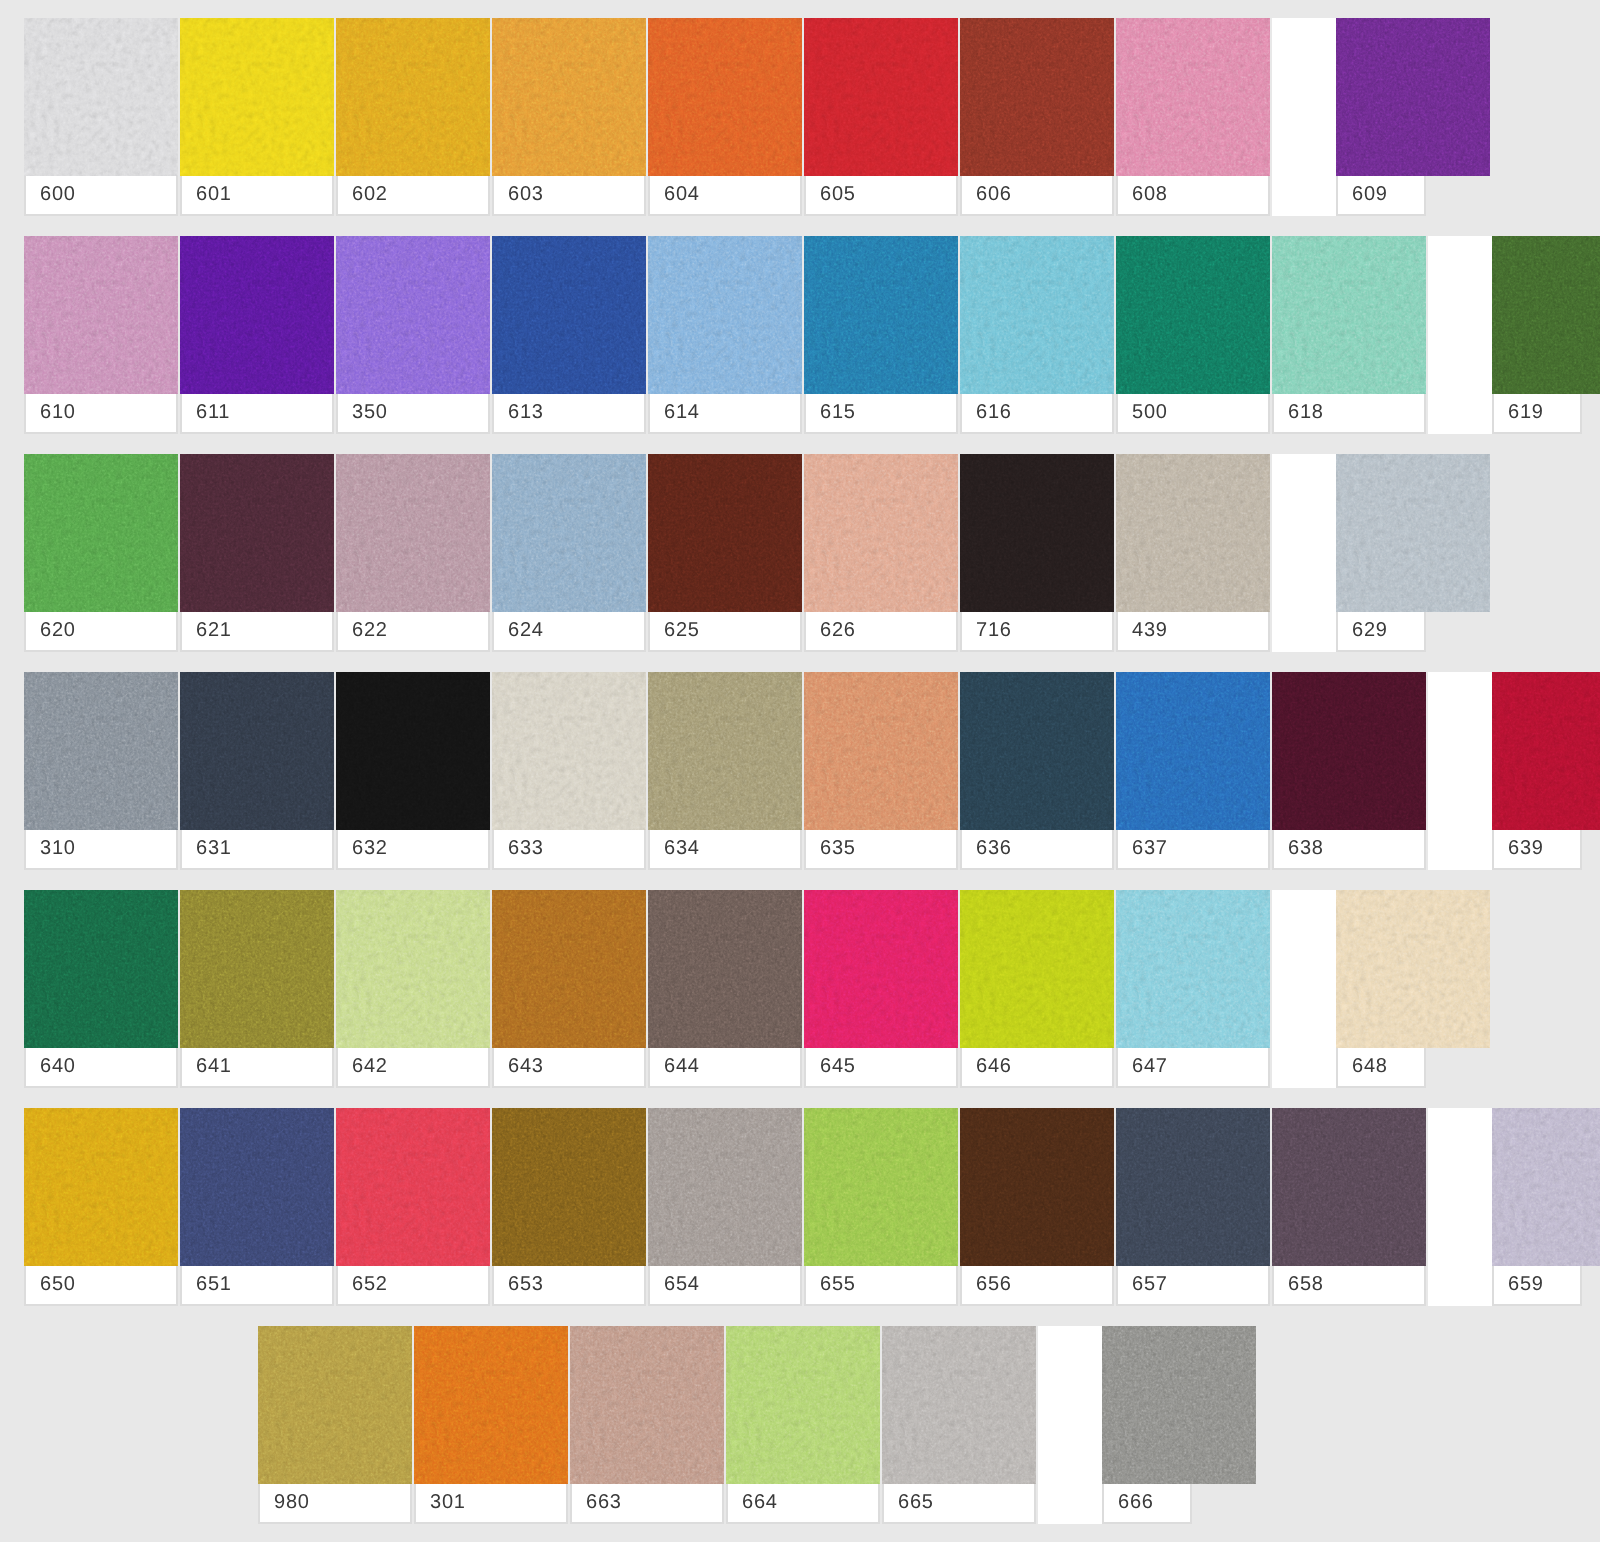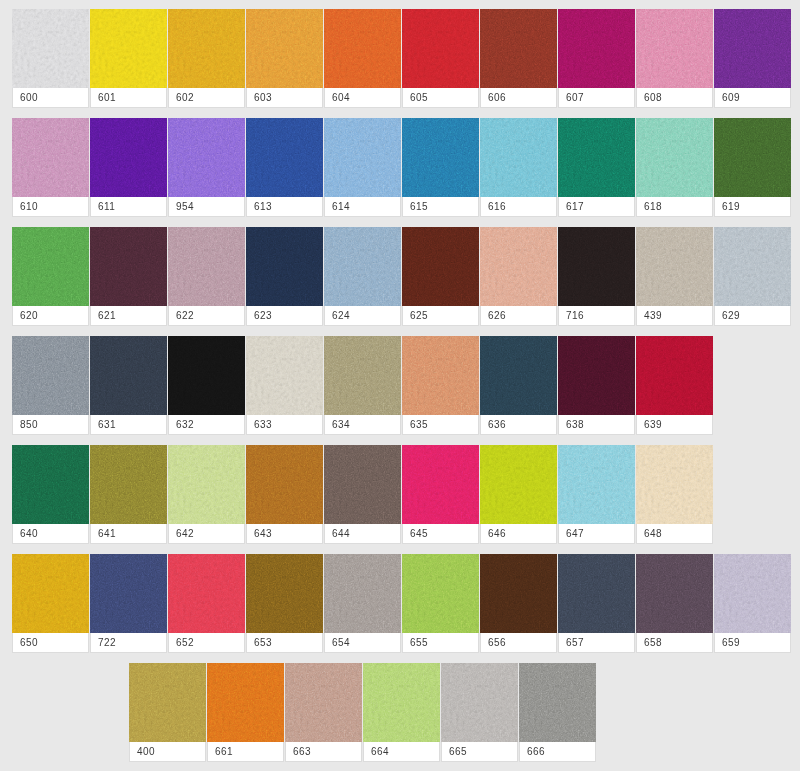--- a/index.html
+++ b/index.html
@@ -36,21 +36,21 @@
   .swatch-cell {
     width: 77px;
     height: 99px;
     margin-right: 1px;
     position: relative;
     background: #ffffff;
     display: flex;
     flex-direction: column;
     flex: 0 0 auto;
   }
-  .swatch-cell:last-child { margin-right: 0; }
+  .swatch-cell:last-child { margin-right: 0; padding-left: 32px; }
 
   .swatch-chip {
     width: 77px;
     height: 79px;
     position: relative;
     overflow: hidden;
     display: block;
   }
   .swatch-chip .base {
     position: absolute;
@@ -189,32 +189,20 @@
                 <rect width="100%" height="100%" filter="url(#grainA)"></rect>
               </svg></div>
             <div class="grain2"><svg width="100%" height="100%" preserveAspectRatio="none">
                 <rect width="100%" height="100%" filter="url(#grainB)"></rect>
               </svg></div>
           </div>
           <div class="swatch-label">606</div>
         </div>
         <div class="swatch-cell">
           <div class="swatch-chip">
-            <div class="base" style="background: rgb(165, 18, 94);"></div>
-            <div class="grain"><svg width="100%" height="100%" preserveAspectRatio="none">
-                <rect width="100%" height="100%" filter="url(#grainA)"></rect>
-              </svg></div>
-            <div class="grain2"><svg width="100%" height="100%" preserveAspectRatio="none">
-                <rect width="100%" height="100%" filter="url(#grainB)"></rect>
-              </svg></div>
-          </div>
-          <div class="swatch-label">607</div>
-        </div>
-        <div class="swatch-cell">
-          <div class="swatch-chip">
             <div class="base" style="background: rgb(232, 138, 176);"></div>
             <div class="grain"><svg width="100%" height="100%" preserveAspectRatio="none">
                 <rect width="100%" height="100%" filter="url(#grainA)"></rect>
               </svg></div>
             <div class="grain2"><svg width="100%" height="100%" preserveAspectRatio="none">
                 <rect width="100%" height="100%" filter="url(#grainB)"></rect>
               </svg></div>
           </div>
           <div class="swatch-label">608</div>
         </div>
@@ -259,21 +247,21 @@
         <div class="swatch-cell">
           <div class="swatch-chip">
             <div class="base" style="background: rgb(139, 103, 224);"></div>
             <div class="grain"><svg width="100%" height="100%" preserveAspectRatio="none">
                 <rect width="100%" height="100%" filter="url(#grainA)"></rect>
               </svg></div>
             <div class="grain2"><svg width="100%" height="100%" preserveAspectRatio="none">
                 <rect width="100%" height="100%" filter="url(#grainB)"></rect>
               </svg></div>
           </div>
-          <div class="swatch-label">954</div>
+          <div class="swatch-label">350</div>
         </div>
         <div class="swatch-cell">
           <div class="swatch-chip">
             <div class="base" style="background: rgb(42, 75, 155);"></div>
             <div class="grain"><svg width="100%" height="100%" preserveAspectRatio="none">
                 <rect width="100%" height="100%" filter="url(#grainA)"></rect>
               </svg></div>
             <div class="grain2"><svg width="100%" height="100%" preserveAspectRatio="none">
                 <rect width="100%" height="100%" filter="url(#grainB)"></rect>
               </svg></div>
@@ -319,21 +307,21 @@
         <div class="swatch-cell">
           <div class="swatch-chip">
             <div class="base" style="background: rgb(17, 120, 94);"></div>
             <div class="grain"><svg width="100%" height="100%" preserveAspectRatio="none">
                 <rect width="100%" height="100%" filter="url(#grainA)"></rect>
               </svg></div>
             <div class="grain2"><svg width="100%" height="100%" preserveAspectRatio="none">
                 <rect width="100%" height="100%" filter="url(#grainB)"></rect>
               </svg></div>
           </div>
-          <div class="swatch-label">617</div>
+          <div class="swatch-label">500</div>
         </div>
         <div class="swatch-cell">
           <div class="swatch-chip">
             <div class="base" style="background: rgb(132, 215, 189);"></div>
             <div class="grain"><svg width="100%" height="100%" preserveAspectRatio="none">
                 <rect width="100%" height="100%" filter="url(#grainA)"></rect>
               </svg></div>
             <div class="grain2"><svg width="100%" height="100%" preserveAspectRatio="none">
                 <rect width="100%" height="100%" filter="url(#grainB)"></rect>
               </svg></div>
@@ -385,32 +373,20 @@
                 <rect width="100%" height="100%" filter="url(#grainA)"></rect>
               </svg></div>
             <div class="grain2"><svg width="100%" height="100%" preserveAspectRatio="none">
                 <rect width="100%" height="100%" filter="url(#grainB)"></rect>
               </svg></div>
           </div>
           <div class="swatch-label">622</div>
         </div>
         <div class="swatch-cell">
           <div class="swatch-chip">
-            <div class="base" style="background: rgb(32, 47, 74);"></div>
-            <div class="grain"><svg width="100%" height="100%" preserveAspectRatio="none">
-                <rect width="100%" height="100%" filter="url(#grainA)"></rect>
-              </svg></div>
-            <div class="grain2"><svg width="100%" height="100%" preserveAspectRatio="none">
-                <rect width="100%" height="100%" filter="url(#grainB)"></rect>
-              </svg></div>
-          </div>
-          <div class="swatch-label">623</div>
-        </div>
-        <div class="swatch-cell">
-          <div class="swatch-chip">
             <div class="base" style="background: rgb(143, 176, 205);"></div>
             <div class="grain"><svg width="100%" height="100%" preserveAspectRatio="none">
                 <rect width="100%" height="100%" filter="url(#grainA)"></rect>
               </svg></div>
             <div class="grain2"><svg width="100%" height="100%" preserveAspectRatio="none">
                 <rect width="100%" height="100%" filter="url(#grainB)"></rect>
               </svg></div>
           </div>
           <div class="swatch-label">624</div>
         </div>
@@ -479,21 +455,21 @@
         <div class="swatch-cell">
           <div class="swatch-chip">
             <div class="base" style="background: rgb(132, 142, 153);"></div>
             <div class="grain"><svg width="100%" height="100%" preserveAspectRatio="none">
                 <rect width="100%" height="100%" filter="url(#grainA)"></rect>
               </svg></div>
             <div class="grain2"><svg width="100%" height="100%" preserveAspectRatio="none">
                 <rect width="100%" height="100%" filter="url(#grainB)"></rect>
               </svg></div>
           </div>
-          <div class="swatch-label">850</div>
+          <div class="swatch-label">310</div>
         </div>
         <div class="swatch-cell">
           <div class="swatch-chip">
             <div class="base" style="background: rgb(49, 58, 72);"></div>
             <div class="grain"><svg width="100%" height="100%" preserveAspectRatio="none">
                 <rect width="100%" height="100%" filter="url(#grainA)"></rect>
               </svg></div>
             <div class="grain2"><svg width="100%" height="100%" preserveAspectRatio="none">
                 <rect width="100%" height="100%" filter="url(#grainB)"></rect>
               </svg></div>
@@ -552,20 +528,32 @@
           <div class="swatch-chip">
             <div class="base" style="background: rgb(40, 64, 79);"></div>
             <div class="grain"><svg width="100%" height="100%" preserveAspectRatio="none">
                 <rect width="100%" height="100%" filter="url(#grainA)"></rect>
               </svg></div>
             <div class="grain2"><svg width="100%" height="100%" preserveAspectRatio="none">
                 <rect width="100%" height="100%" filter="url(#grainB)"></rect>
               </svg></div>
           </div>
           <div class="swatch-label">636</div>
+        </div>
+        <div class="swatch-cell">
+          <div class="swatch-chip">
+            <div class="base" style="background: rgb(39, 105, 189);"></div>
+            <div class="grain"><svg width="100%" height="100%" preserveAspectRatio="none">
+                <rect width="100%" height="100%" filter="url(#grainA)"></rect>
+              </svg></div>
+            <div class="grain2"><svg width="100%" height="100%" preserveAspectRatio="none">
+                <rect width="100%" height="100%" filter="url(#grainB)"></rect>
+              </svg></div>
+          </div>
+          <div class="swatch-label">637</div>
         </div>
         <div class="swatch-cell">
           <div class="swatch-chip">
             <div class="base" style="background: rgb(74, 18, 40);"></div>
             <div class="grain"><svg width="100%" height="100%" preserveAspectRatio="none">
                 <rect width="100%" height="100%" filter="url(#grainA)"></rect>
               </svg></div>
             <div class="grain2"><svg width="100%" height="100%" preserveAspectRatio="none">
                 <rect width="100%" height="100%" filter="url(#grainB)"></rect>
               </svg></div>
@@ -711,21 +699,21 @@
         <div class="swatch-cell">
           <div class="swatch-chip">
             <div class="base" style="background: rgb(59, 70, 114);"></div>
             <div class="grain"><svg width="100%" height="100%" preserveAspectRatio="none">
                 <rect width="100%" height="100%" filter="url(#grainA)"></rect>
               </svg></div>
             <div class="grain2"><svg width="100%" height="100%" preserveAspectRatio="none">
                 <rect width="100%" height="100%" filter="url(#grainB)"></rect>
               </svg></div>
           </div>
-          <div class="swatch-label">722</div>
+          <div class="swatch-label">651</div>
         </div>
         <div class="swatch-cell">
           <div class="swatch-chip">
             <div class="base" style="background: rgb(237, 60, 80);"></div>
             <div class="grain"><svg width="100%" height="100%" preserveAspectRatio="none">
                 <rect width="100%" height="100%" filter="url(#grainA)"></rect>
               </svg></div>
             <div class="grain2"><svg width="100%" height="100%" preserveAspectRatio="none">
                 <rect width="100%" height="100%" filter="url(#grainB)"></rect>
               </svg></div>
@@ -821,33 +809,33 @@
         <div class="swatch-cell">
           <div class="swatch-chip">
             <div class="base" style="background: rgb(183, 157, 68);"></div>
             <div class="grain"><svg width="100%" height="100%" preserveAspectRatio="none">
                 <rect width="100%" height="100%" filter="url(#grainA)"></rect>
               </svg></div>
             <div class="grain2"><svg width="100%" height="100%" preserveAspectRatio="none">
                 <rect width="100%" height="100%" filter="url(#grainB)"></rect>
               </svg></div>
           </div>
-          <div class="swatch-label">400</div>
+          <div class="swatch-label">980</div>
         </div>
         <div class="swatch-cell">
           <div class="swatch-chip">
             <div class="base" style="background: rgb(232, 112, 27);"></div>
             <div class="grain"><svg width="100%" height="100%" preserveAspectRatio="none">
                 <rect width="100%" height="100%" filter="url(#grainA)"></rect>
               </svg></div>
             <div class="grain2"><svg width="100%" height="100%" preserveAspectRatio="none">
                 <rect width="100%" height="100%" filter="url(#grainB)"></rect>
               </svg></div>
           </div>
-          <div class="swatch-label">661</div>
+          <div class="swatch-label">301</div>
         </div>
         <div class="swatch-cell">
           <div class="swatch-chip">
             <div class="base" style="background: rgb(197, 155, 138);"></div>
             <div class="grain"><svg width="100%" height="100%" preserveAspectRatio="none">
                 <rect width="100%" height="100%" filter="url(#grainA)"></rect>
               </svg></div>
             <div class="grain2"><svg width="100%" height="100%" preserveAspectRatio="none">
                 <rect width="100%" height="100%" filter="url(#grainB)"></rect>
               </svg></div>

